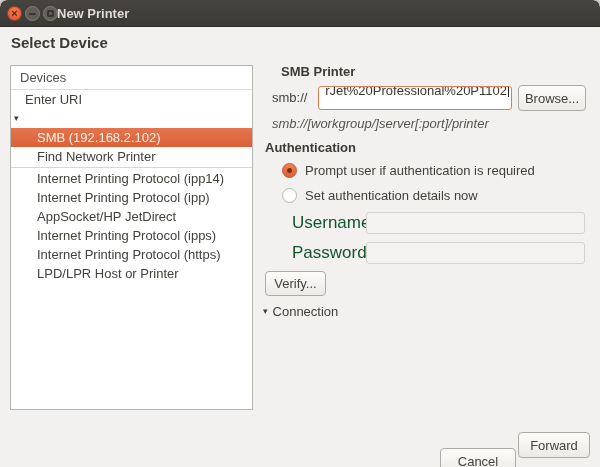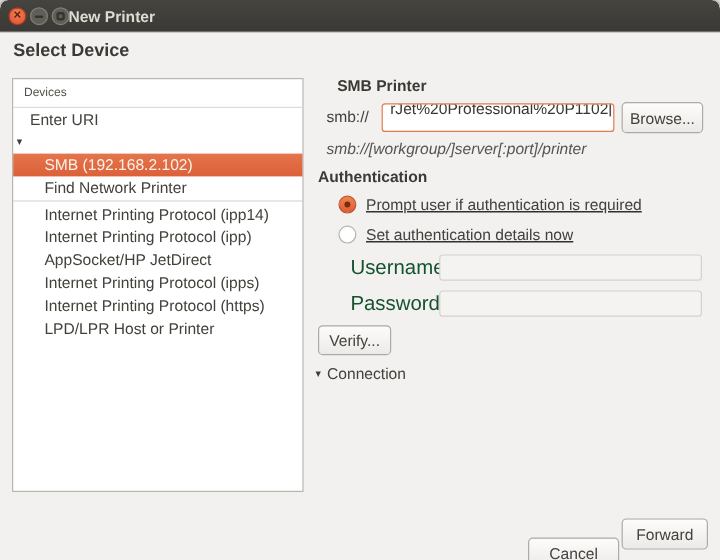--- a/index.html
+++ b/index.html
@@ -40,21 +40,21 @@
   .page-title { position:absolute; left:11px; top:34px; font-size:15px; font-weight:bold; color:#3C3A35; }
   .sec-title  { position:absolute; font-size:13px; font-weight:bold; color:#3C3A35; }
 
   
   .panel {
     position:absolute; background:#fff; border:1px solid #B7B5AF;
   }
   .devices-panel { left:10px; top:65px; width:243px; height:345px; }
   .panel-header {
     height:24px; line-height:23px; padding-left:9px;
-    font-size:10px; color:#52504A; border-bottom:1px solid #DEDCD7;
+    font-size:13px; color:#52504A; border-bottom:1px solid #DEDCD7;
   }
   .drow {
     height:19px; line-height:19px; font-size:13px; color:#43413B;
     white-space:nowrap; overflow:hidden; position:relative; cursor:default;
   }
   .drow.lvl1 { padding-left:14px; }
   .drow.lvl2 { padding-left:26px; }
   .drow .tri {
     position:absolute; left:3px; top:0; font-size:9px; color:#403E39; line-height:19px;
   }
@@ -81,21 +81,21 @@
   .btn.browse  { position:absolute; left:518px; top:85px;  width:68px; height:26px; }
   .btn.verify  { position:absolute; left:265px; top:271px; width:61px; height:25px; }
   .btn.cancel  { position:absolute; left:440px; top:432px; width:76px; height:26px;margin-top:16px; }
   .btn.forward { position:absolute; left:518px; top:432px; width:72px; height:26px; }
 
   .smb-hint { position:absolute; left:272px; top:116px; font-size:13px; font-style:italic; color:#56544E; }
 
   
   .auth-title { left:265px; top:140px; }
   .smb-title  { left:281px; top:64px; }
-  #auth-options { position:absolute; left:282px; top:161px; width:300px;text-decoration:underline; }
+  #auth-options { position:absolute; left:282px; top:161px; width:300px; }
   .opt-row { display:flex; align-items:center; height:18px; margin-bottom:7px; }
   .radio {
     width:15px; height:15px; border-radius:50%; background:#fff;
     border:1px solid #B5B3AD; flex:0 0 15px; position:relative;
   }
   .radio.selected { background:linear-gradient(#EE8351,#DC5F35); border-color:#C2532C; }
   .radio.selected::after {
     content:''; position:absolute; left:4px; top:4px; width:5px; height:5px;
     border-radius:50%; background:#7D2B11;
   }

